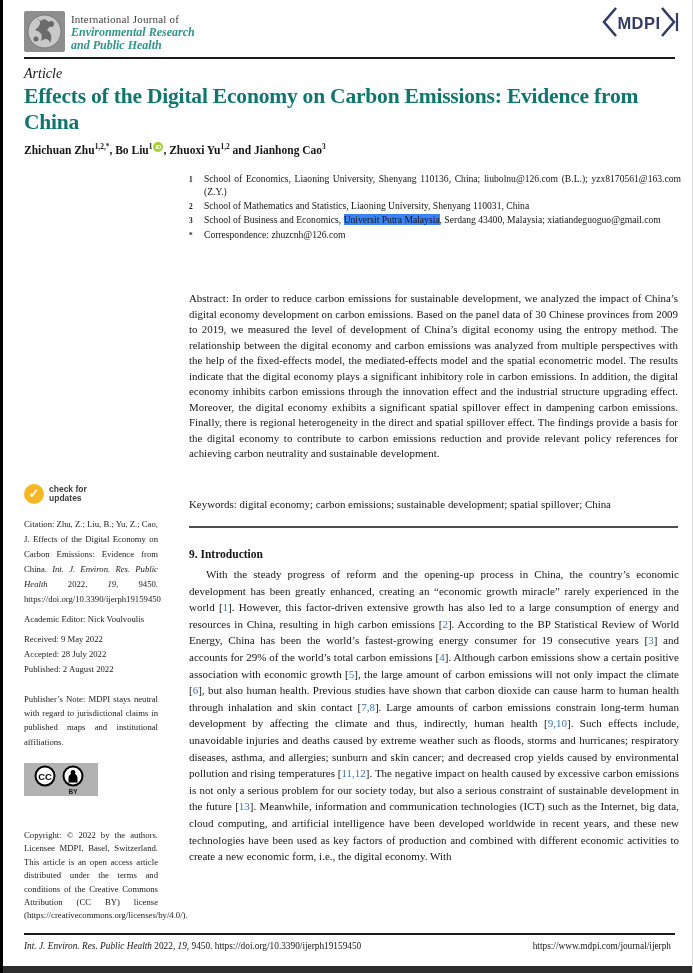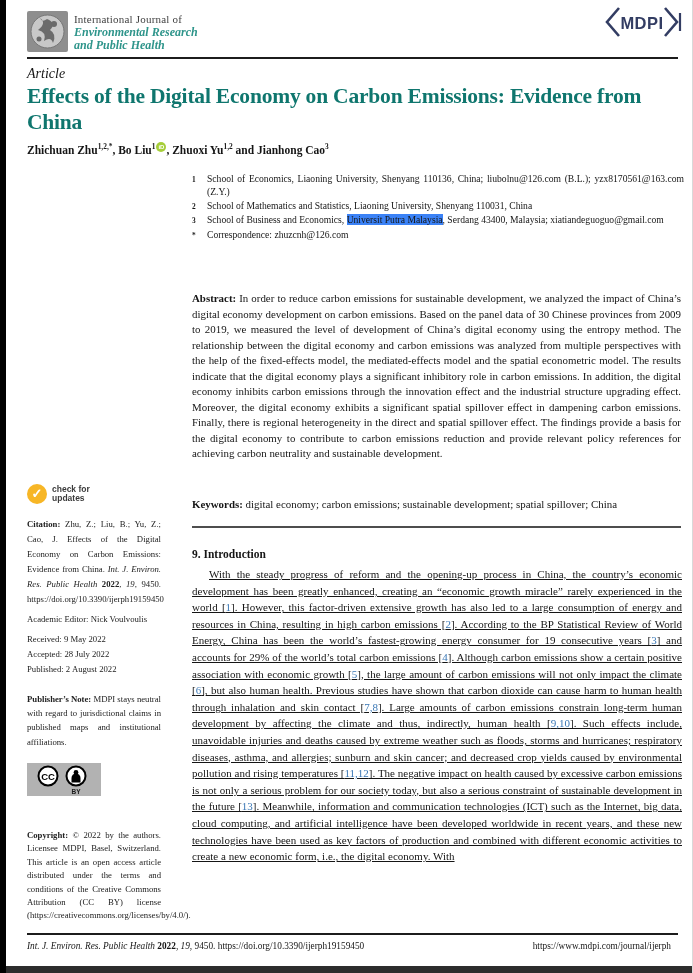--- a/index.html
+++ b/index.html
@@ -1,20 +1,20 @@
 <!DOCTYPE html>
 <html><head>
 <meta charset="utf-8">
 <style>
   * { margin:0; padding:0; box-sizing:border-box; }
   html,body { background:#ffffff; }
   .page {
     position:relative; width:693px; height:973px; background:#ffffff;
     font-family:"Liberation Serif", serif; color:#151515; overflow:hidden;
-    border-right:1px solid #d9d9d9; border-left:6px solid #000000;
+    border-right:1px solid #d9d9d9; border-left:3px solid #000000;
   }
   
   .logo-journal { position:absolute; left:21px; top:11px; width:41px; height:41px; }
   .journal-name { position:absolute; left:68px; top:13px; line-height:13px; }
   .jn-pre  { font-size:11px; color:#3f3f3f; letter-spacing:0.2px; }
   .jn-main { font-size:12px; color:#2f958b; font-weight:bold; font-style:italic; }
   .mdpi-logo { position:absolute; left:596px; top:5px; }
   .rule-top { position:absolute; left:21px; top:57px; width:651px; height:2px; background:#1c1c1c; }
   
   .article-label { position:absolute; left:21px; top:66px; font-size:14px; font-style:italic; }
@@ -30,21 +30,21 @@
   .affil-row { display:flex; }
   .afnum { flex:0 0 15px; font-size:7.4px; font-weight:bold; padding-top:1px; }
   .aftext { flex:1; text-align:justify; }
   .hl { background:#3b82f6; }
   .abstract { position:absolute; left:186px; top:291px; width:489px; font-size:10.9px;
               line-height:15.5px; text-align:justify; }
   .keywords { position:absolute; left:186px; top:497px; width:489px; font-size:10.9px; line-height:15px; }
   .rule-kw { position:absolute; left:186px; top:526px; width:489px; height:2px; background:#4e4e4e; }
   .intro-h { position:absolute; left:186px; top:548px; font-size:11.5px; font-weight:bold; }
   .intro-p { position:absolute; left:186px; top:566px; width:490px; font-size:11px;
-             line-height:16.6px; text-align:justify; text-indent:17px;text-decoration:underline; }
+             line-height:16.6px; text-align:justify; text-indent:17px; }
   .ref { color:#3a77b5; }
   
   .check-badge { position:absolute; left:21px; top:484px; display:flex; align-items:center; gap:5px; cursor:pointer; }
   .check-circle { width:20px; height:20px; border-radius:50%; background:#f7b626; color:#fff;
                   font-family:"Liberation Sans",sans-serif; font-size:13px; font-weight:bold;
                   text-align:center; line-height:20px; }
   .check-text { font-family:"Liberation Sans",sans-serif; font-size:8.5px; line-height:9px; color:#3c3c3c; }
   .check-text .l1 { font-weight:600; }
   .check-text .l2 { font-weight:800; }
   .side-block { position:absolute; left:21px; width:134px; font-size:8.7px; line-height:15px;
@@ -53,21 +53,21 @@
   .side-editor { top:612px; }
   .side-dates { top:632px; }
   .side-pubnote { top:692px; line-height:14.2px; }
   .cc-badge { position:absolute; left:21px; top:763px; cursor:pointer; }
   .side-copyright { top:801px; line-height:13.4px;margin-top:28px; }
   
   .rule-bottom { position:absolute; left:21px; top:933px; width:651px; height:2px; background:#1c1c1c; }
   .footer-left  { position:absolute; left:21px; top:941px; font-size:9.3px; }
   .footer-right { position:absolute; right:21px; top:941px; font-size:9.3px; }
   .bottom-bar { position:absolute; left:0; bottom:0; width:693px; height:7px; background:#2d2d2d; }
-  b.lbl { font-weight:bold; }
+  b.lbl { font-weight:normal; }
   i.it { font-style:italic; }
 </style>
 </head>
 <body>
 
 <div class="page">
 
   <div class="logo-journal">
     <svg width="41" height="41" viewBox="0 0 41 41">
       <rect width="41" height="41" rx="2" fill="#8e8e8e"></rect>

